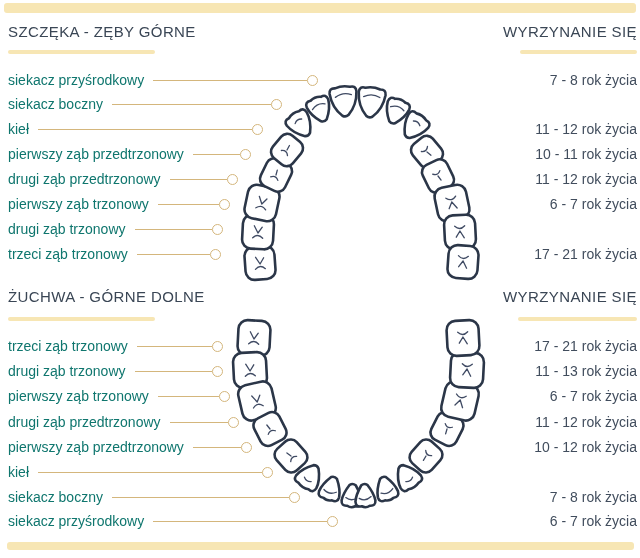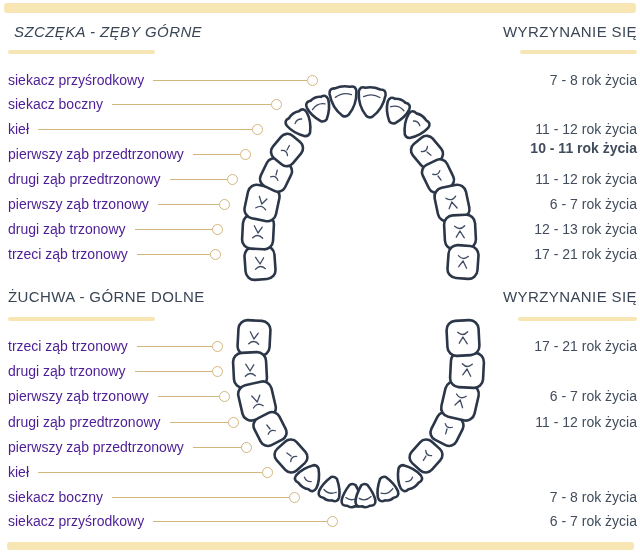--- a/index.html
+++ b/index.html
@@ -7,36 +7,36 @@
     position:relative;width:640px;height:558px;background:#fff;overflow:hidden;
     font-family:"Liberation Sans","DejaVu Sans",sans-serif;
   }
   .band{position:absolute;background:#f7e6b4;border-radius:3px;}
   .hdr{
     position:absolute;font-size:15px;font-weight:400;color:#3a4655;
     letter-spacing:.4px;white-space:nowrap;
   }
   .hdr.right{right:3px;text-align:right;}
   .row{position:absolute;display:flex;align-items:center;height:20px;}
-  .lbl{font-size:14px;color:#4c1d95;white-space:nowrap;}
+  .lbl{font-size:14px;color:#0f766e;white-space:nowrap;}
   .line{flex:1 1 auto;height:0;border-top:1.4px solid #d4b67c;margin-left:9px;}
   .dot{flex:0 0 auto;width:9px;height:9px;border:1.7px solid #d4b67c;border-radius:50%;background:#fff;}
   .age{position:absolute;right:3px;height:20px;line-height:20px;font-size:14px;color:#414d5d;white-space:nowrap;}
   svg{position:absolute;left:0;top:0;}
   .tooth{fill:#ffffff;stroke:#2b3648;stroke-width:2.6px;stroke-linejoin:round;}
   .fissure{fill:none;stroke:#3f4a63;stroke-width:1.3px;stroke-linecap:round;}
 </style>
 </head>
 <body>
 
 <div id="stage">
 
   <div class="band" style="left:4px;top:3px;width:632px;height:10px;"></div>
 
-  <div class="hdr" style="left:14px;top:23px;font-style:italic;">SZCZĘKA - ZĘBY GÓRNE</div>
+  <div class="hdr" style="left:8px;top:23px;">SZCZĘKA - ZĘBY GÓRNE</div>
   <div class="hdr right" style="top:23px;">WYRZYNANIE SIĘ</div>
   <div class="band" style="left:8px;top:50px;width:147px;height:4px;"></div>
   <div class="band" style="left:520px;top:50px;width:117px;height:4px;"></div>
 
   <div class="hdr" style="left:8px;top:288px;">ŻUCHWA - GÓRNE DOLNE</div>
   <div class="hdr right" style="top:288px;">WYRZYNANIE SIĘ</div>
   <div class="band" style="left:8px;top:317px;width:147px;height:4px;"></div>
   <div class="band" style="left:518px;top:317px;width:119px;height:4px;"></div>
 
   <svg id="teeth" width="640" height="558" viewBox="0 0 640 558">
@@ -190,73 +190,74 @@
       <span class="lbl">kieł</span>
       <span class="line"></span>
       <span class="dot"></span>
     </div>
     <div class="age" style="top: 119px;">11 - 12 rok życia</div>
     <div class="row" style="left: 8px; top: 144px; width: 243px;">
       <span class="lbl">pierwszy ząb przedtrzonowy</span>
       <span class="line"></span>
       <span class="dot"></span>
     </div>
-    <div class="age" style="top: 138px; font-weight: bold;">10 - 11 rok życia</div>
+    <div class="age" style="top: 144px;">10 - 11 rok życia</div>
     <div class="row" style="left: 8px; top: 169px; width: 230px;">
       <span class="lbl">drugi ząb przedtrzonowy</span>
       <span class="line"></span>
       <span class="dot"></span>
     </div>
     <div class="age" style="top: 169px;">11 - 12 rok życia</div>
     <div class="row" style="left: 8px; top: 194px; width: 222px;">
       <span class="lbl">pierwszy ząb trzonowy</span>
       <span class="line"></span>
       <span class="dot"></span>
     </div>
     <div class="age" style="top: 194px;">6 - 7 rok życia</div>
     <div class="row" style="left: 8px; top: 219px; width: 215px;">
       <span class="lbl">drugi ząb trzonowy</span>
       <span class="line"></span>
       <span class="dot"></span>
     </div>
-    <div class="age" style="top: 219px;">12 - 13 rok życia</div>
     <div class="row" style="left: 8px; top: 244px; width: 213px;">
       <span class="lbl">trzeci ząb trzonowy</span>
       <span class="line"></span>
       <span class="dot"></span>
     </div>
     <div class="age" style="top: 244px;">17 - 21 rok życia</div>
     <div class="row" style="left: 8px; top: 336px; width: 215px;">
       <span class="lbl">trzeci ząb trzonowy</span>
       <span class="line"></span>
       <span class="dot"></span>
     </div>
     <div class="age" style="top: 336px;">17 - 21 rok życia</div>
     <div class="row" style="left: 8px; top: 361px; width: 215px;">
       <span class="lbl">drugi ząb trzonowy</span>
       <span class="line"></span>
       <span class="dot"></span>
     </div>
+    <div class="age" style="top: 361px;">11 - 13 rok życia</div>
     <div class="row" style="left: 8px; top: 386px; width: 222px;">
       <span class="lbl">pierwszy ząb trzonowy</span>
       <span class="line"></span>
       <span class="dot"></span>
     </div>
     <div class="age" style="top: 386px;">6 - 7 rok życia</div>
     <div class="row" style="left: 8px; top: 412px; width: 231px;">
       <span class="lbl">drugi ząb przedtrzonowy</span>
       <span class="line"></span>
       <span class="dot"></span>
     </div>
     <div class="age" style="top: 412px;">11 - 12 rok życia</div>
     <div class="row" style="left: 8px; top: 437px; width: 244px;">
       <span class="lbl">pierwszy ząb przedtrzonowy</span>
       <span class="line"></span>
       <span class="dot"></span>
     </div>
+    <div class="age" style="top: 437px;">10 - 12 rok życia</div>
     <div class="row" style="left: 8px; top: 462px; width: 265px;">
       <span class="lbl">kieł</span>
       <span class="line"></span>
       <span class="dot"></span>
     </div>
     <div class="row" style="left: 8px; top: 487px; width: 292px;">
       <span class="lbl">siekacz boczny</span>
       <span class="line"></span>
       <span class="dot"></span>
     </div>

